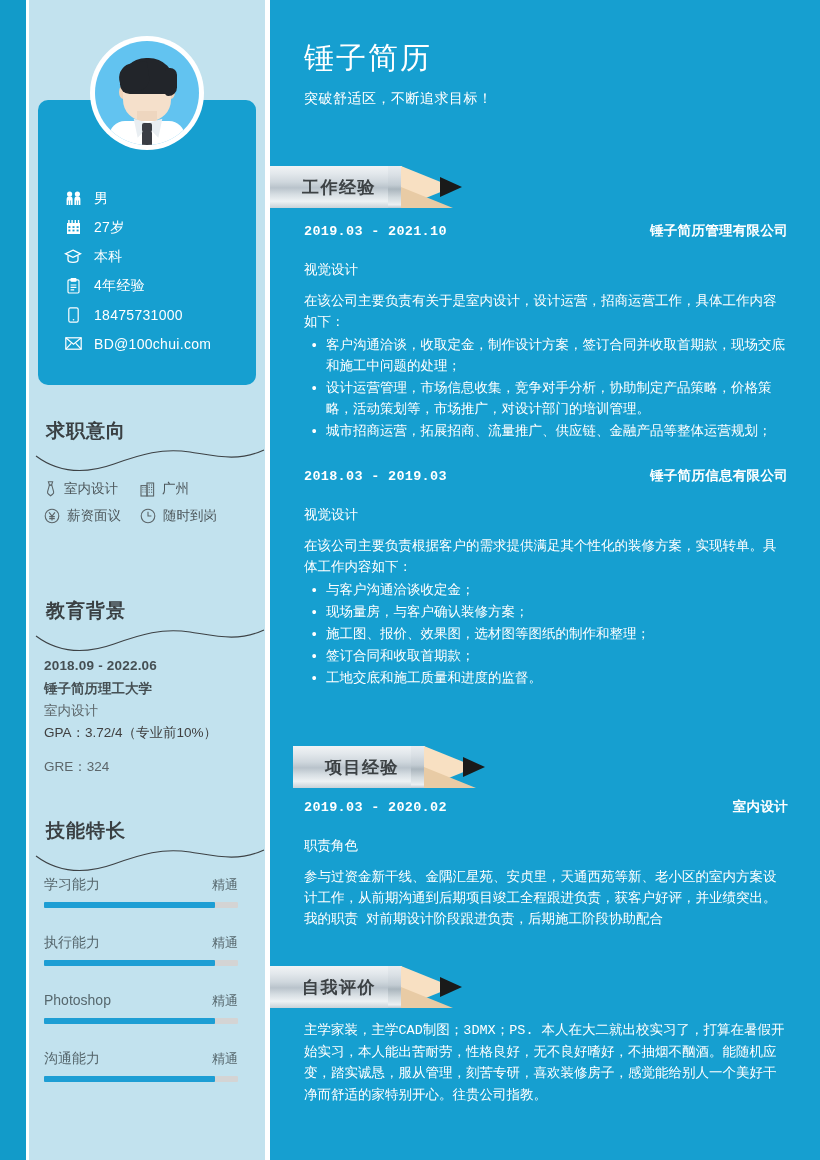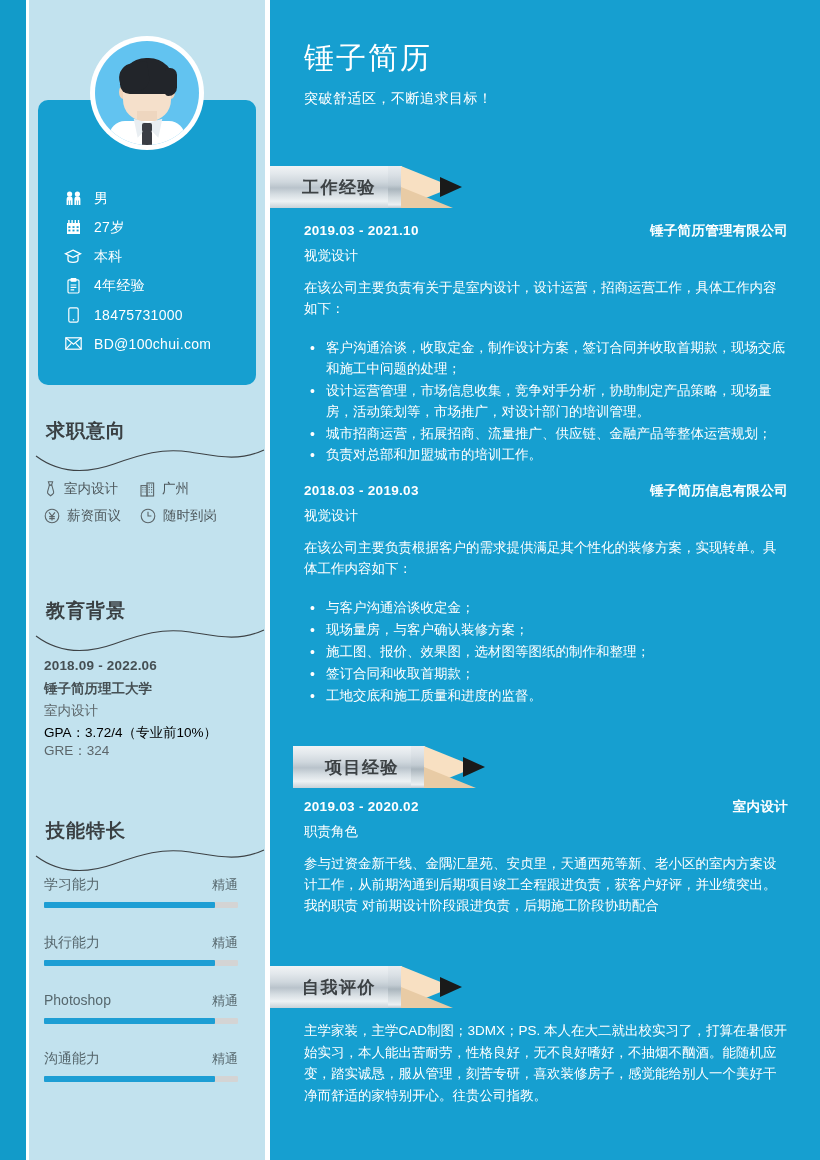--- a/index.html
+++ b/index.html
@@ -113,21 +113,21 @@
   .intent-item { display:flex; align-items:center; }
   .intent-item.c1 { width:96px; }
   .intent-item .ic { margin-right:7px; display:flex; align-items:center; color:#5b6569; }
   .intent-item .tx { font-size:13.5px; color:#4d575b; }
 
   
   .edu { position:absolute; left:44px; top:60px; width:215px; }
   .edu .l1 { font-size:13.5px; font-weight:bold; color:#454f53; margin-bottom:7px; letter-spacing:.2px; }
   .edu .l2 { font-size:13.5px; font-weight:bold; color:#454f53; margin-bottom:4px; }
   .edu .l3 { font-size:13.5px; color:#5c666a; margin-bottom:4px; }
-  .edu .l4 { font-size:13.5px; color:#000000; margin-bottom:0; }
+  .edu .l4 { font-size:13.5px; color:#404040; margin-bottom:16px; }
   .edu .l5 { font-size:13.5px; color:#5c666a; }
 
   
   .skills { position:absolute; left:44px; top:58px; width:194px; }
   .skill { margin-bottom:26px;text-align:center; }
   .skill-top { display:flex; justify-content:space-between; align-items:baseline; margin-bottom:8px; }
   .skill-name { font-size:14px; color:#56676d; }
   .skill-lvl { font-size:13px; color:#56676d; }
   .skill-bar { position:relative; height:6px; background:#d4d4d4; border-radius:1px; }
   .skill-fill { position:absolute; left:0; top:0; height:6px; background:#1d9ed4; border-radius:1px; }
@@ -173,23 +173,23 @@
   .pencil .ptitle {
     position:absolute; left:32px; top:10px;
     font-size:17px; font-weight:bold; color:#3d4245; letter-spacing:1.5px;
   }
 
   
   .entry { position:absolute; left:34px; width:484px; }
   .entry-head { display:flex; justify-content:space-between; align-items:baseline;gap:18px; }
   .e-date { font-size:13.5px; font-weight:bold; color:#ffffff; letter-spacing:.3px; }
   .e-org { font-size:13.5px; font-weight:bold; color:#ffffff; letter-spacing:.3px; }
-  .e-role { font-size:13.5px; color:#ffffff; margin-top:7px; }
+  .e-role { font-size:13.5px; color:#ffffff; margin-top:21px; }
   .e-desc { font-size:13.5px; color:#ffffff; line-height:1.55; margin-top:13px; }
-  .e-list { list-style:none; margin-top:18px; }
+  .e-list { list-style:none; margin-top:2px; }
   .e-list li {
     position:relative; padding-left:22px; font-size:13.5px; color:#ffffff;
     line-height:1.55; margin-bottom:1px;
   }
   .e-list li::before {
     content:"•"; position:absolute; left:6px; top:0; color:#ffffff; font-size:14px;
   }
   .para { font-size:13.5px; color:#ffffff; line-height:1.6; }
 </style>
 </head>
@@ -400,21 +400,21 @@
           <span class="skill-name">沟通能力</span>
           <span class="skill-lvl">精通</span>
         </div>
         <div class="skill-bar">
           <div class="skill-fill" style="width: 88%;"></div>
         </div>
       </div>
     </div>
   </div>
 
-  <div class="main" style="background:transparent;">
+  <div class="main" style="background:transparent;font-family:Liberation Mono, monospace;">
     <div class="m-name">锤子简历</div>
     <div class="m-slogan">突破舒适区，不断追求目标！</div>
 
     <div class="pencil" style="top:166px;">
       <div class="body"></div>
       <div class="band"></div>
       <div class="wood"></div>
       <div class="wood-shade"></div>
       <div class="lead"></div>
       <div class="ptitle">工作经验</div>
@@ -422,27 +422,26 @@
 
     <div class="entry" style="top:222px;">
       <div class="entry-head">
         <span class="e-date">2019.03 - 2021.10</span>
         <span class="e-org">锤子简历管理有限公司</span>
       </div>
       <div class="e-role">视觉设计</div>
       <div class="e-desc">在该公司主要负责有关于是室内设计，设计运营，招商运营工作，具体工作内容如下：</div>
       <ul class="e-list">
         <li>客户沟通洽谈，收取定金，制作设计方案，签订合同并收取首期款，现场交底和施工中问题的处理；</li>
-        <li>设计运营管理，市场信息收集，竞争对手分析，协助制定产品策略，现场量房，活动策划等，市场推广，对设计部门的培训管理。</li>
+        <li>设计运营管理，市场信息收集，竞争对手分析，协助制定产品策略，价格策略，活动策划等，市场推广，对设计部门的培训管理。</li>
         <li>城市招商运营，拓展招商、流量推广、供应链、金融产品等整体运营规划；</li>
-        <li>负责对总部和加盟城市的培训工作。</li>
       </ul>
     </div>
 
-    <div class="entry" style="top:482px;">
+    <div class="entry" style="top:467px;">
       <div class="entry-head">
         <span class="e-date">2018.03 - 2019.03</span>
         <span class="e-org">锤子简历信息有限公司</span>
       </div>
       <div class="e-role">视觉设计</div>
       <div class="e-desc">在该公司主要负责根据客户的需求提供满足其个性化的装修方案，实现转单。具体工作内容如下：</div>
       <ul class="e-list">
         <li>与客户沟通洽谈收定金；</li>
         <li>现场量房，与客户确认装修方案；</li>
         <li>施工图、报价、效果图，选材图等图纸的制作和整理；</li>

